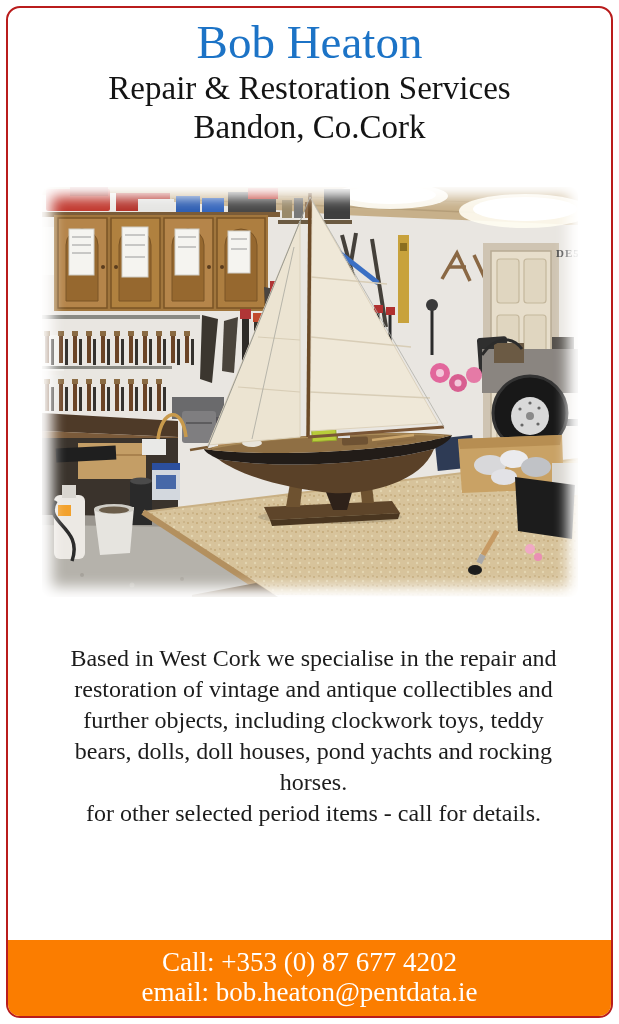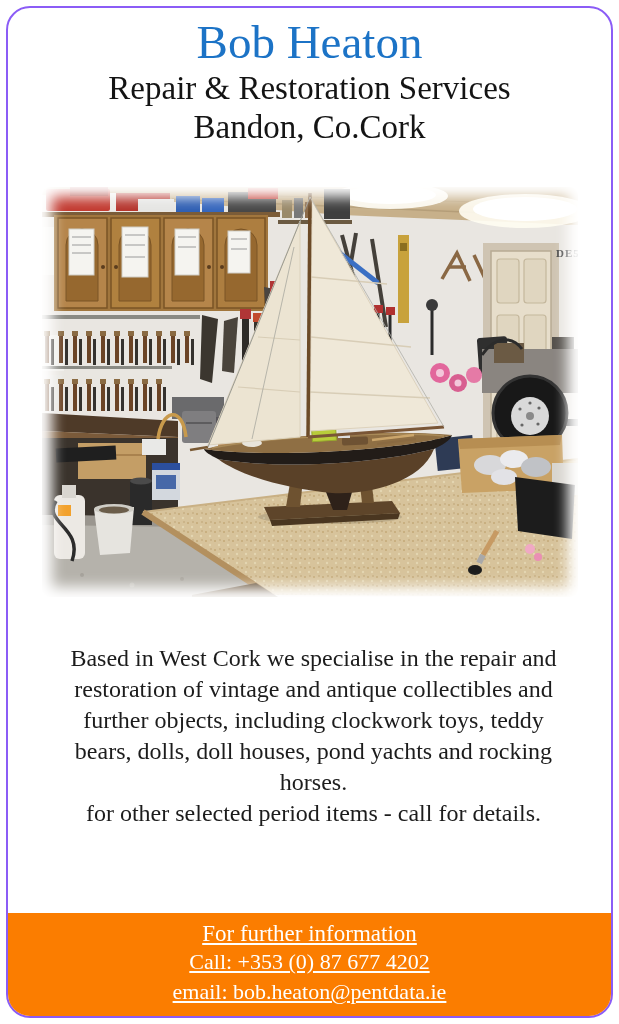--- a/index.html
+++ b/index.html
@@ -3,37 +3,37 @@
 <meta charset="utf-8">
 <style>
   html,body{margin:0;padding:0;}
   body{
     width:619px;height:1024px;background:#ffffff;position:relative;
     font-family:"Liberation Serif","DejaVu Serif",serif;
     overflow:hidden;
   }
   .frame{
     position:absolute;left:6px;top:6px;right:6px;bottom:6px;
-    border:2px solid #8b5cf6;border-radius:24px;overflow:hidden;
+    border:2px solid #b91c1c;border-radius:14px;overflow:hidden;
     background:#ffffff;display:flex;flex-direction:column;gap:31px;
   }
   .header{text-align:center;padding-top:8px;line-height:1;}
   .title{font-size:47px;color:#1c73c6;line-height:1.12;}
   .sub{font-size:33px;color:#141414;line-height:1.18;}
   .photo{width:536px;height:410px;margin:9px auto 0;position:relative;flex:none;}
   .photo svg{display:block;width:536px;height:410px;border-radius:8px;}
   .photo::after{content:"";position:absolute;inset:-2px;border-radius:10px;
     box-shadow:inset 0 0 14px 12px #ffffff;pointer-events:none;}
   .bodytext{font-size:24px;color:#1c1c1c;padding:15px 24px 0 32px;line-height:31px;text-align:center;}
   .para{white-space:nowrap;}
   .para-2{margin-top:13px;}
   .spacer{flex:1;}
   .footer{background:#fb7d00;color:#ffffff;text-align:center;padding:7px 0 9px;flex:none;}
   .f-head{font-size:23px;line-height:27px;text-decoration:underline;display:inline-block;}
-  .f-line{font-size:22px;line-height:30px;text-decoration:underline;}
+  .f-line{font-size:27px;line-height:30px;}
 </style>
 </head>
 <body>
 
 <div class="frame">
 
   <div class="header">
     <div class="title">Bob Heaton</div>
     <div class="sub">Repair &amp; Restoration Services</div>
     <div class="sub">Bandon, Co.Cork</div>
@@ -350,18 +350,17 @@
         <div>horses.</div>
         <div>for other selected period items - call for details.</div>
       </div>
     <div class="para para-2">
       </div>
   </div>
 
   <div class="spacer"></div>
 
   <div class="footer">
-    <div><span class="f-head">For further information</span></div>
     <div class="f-line">Call: +353 (0) 87 677 4202</div>
     <div class="f-line">email: bob.heaton@pentdata.ie</div>
   </div>
 
 </div>
 
 </body></html>

